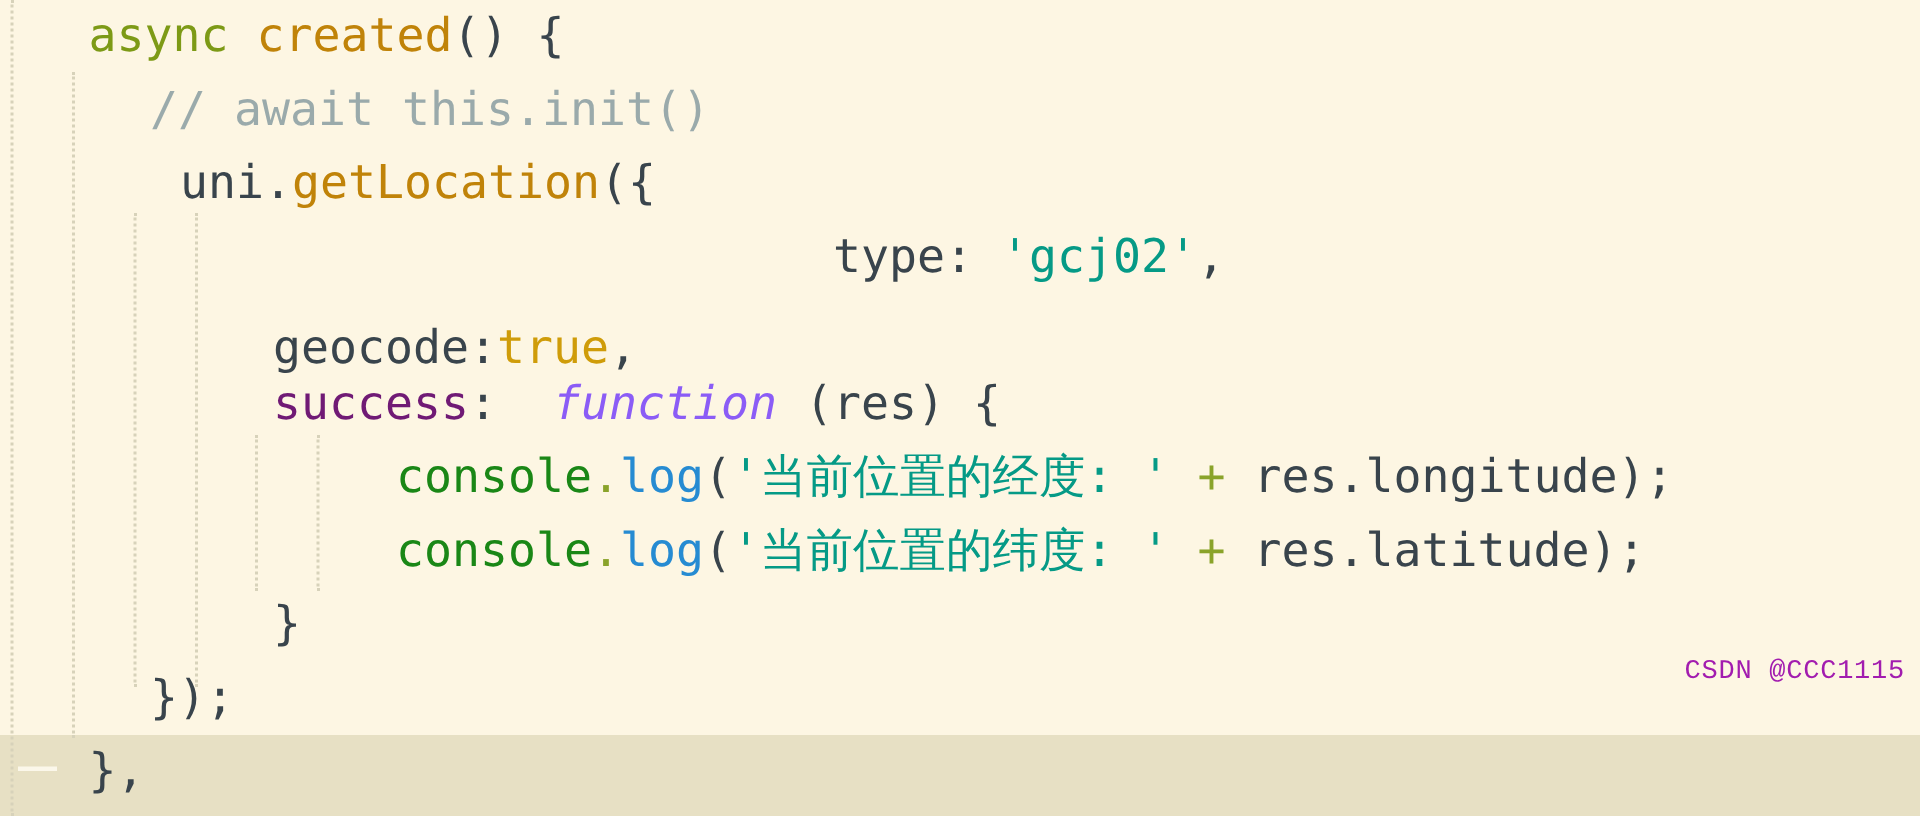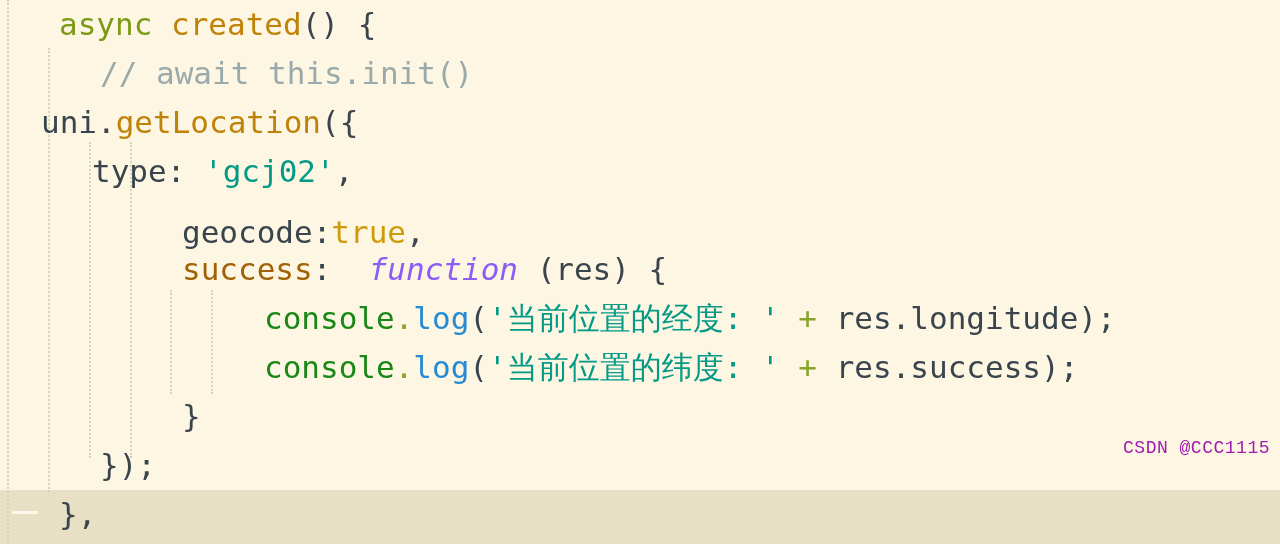--- a/index.html
+++ b/index.html
@@ -51,21 +51,21 @@
     width: 1280px;
     height: 49px;
     white-space: pre;
     line-height: 49px;
   }
 
   
   .t-plain    { color: #39444c; }
   .t-kw       { color: #7d9a16; }
   .t-fn       { color: #c08309; }
-  .t-prop     { color: #a16207; }
+  .t-prop     { color: #701a75; }
   .t-comment  { color: #9aaaab; }
   .t-string   { color: #059a86; }
   .t-bool     { color: #cf9c09; }
   .t-fnkw     { color: #8b5cf6; font-style: italic; }
   .t-obj      { color: #1a8716; }
   .t-method   { color: #268bd2; }
   .t-op       { color: #8aa32a; }
 
   
   .watermark {
@@ -91,25 +91,25 @@
       <div class="guide" style="left: 7px; top: 0px; height: 544px; border-left-color: rgb(215, 210, 186);"></div>
       <div class="guide" style="left: 48px; top: 48px; height: 444px; border-left-color: rgb(215, 210, 186);"></div>
       <div class="guide" style="left: 89px; top: 142px; height: 316px; border-left-color: rgb(215, 210, 186);"></div>
       <div class="guide" style="left: 130px; top: 142px; height: 316px; border-left-color: rgb(215, 210, 186);"></div>
       <div class="guide" style="left: 170px; top: 290px; height: 104px; border-left-color: rgb(215, 210, 186);"></div>
       <div class="guide" style="left: 211px; top: 290px; height: 104px; border-left-color: rgb(215, 210, 186);"></div>
     </div>
   <div id="code-layer">
       <div class="code-line" style="top: 0px; padding-left: 59px;"><span class="t-kw">async</span><span class="t-plain"> </span><span class="t-fn">created</span><span class="t-plain">() {</span></div>
       <div class="code-line" style="top: 49px; padding-left: 100px;"><span class="t-comment">// await this.init()</span></div>
-      <div class="code-line" style="top: 98px; padding-left: 41px;"><span class="t-plain">uni.</span><span class="t-fn">getLocation</span><span class="t-plain">({</span></div>
-      <div class="code-line" style="top: 147px; padding-left: 92px;"><span class="t-plain">type: </span><span class="t-string">'gcj02'</span><span class="t-plain">,</span></div>
+      <div class="code-line" style="top: 98px; padding-left: 120px;"><span class="t-plain">uni.</span><span class="t-fn">getLocation</span><span class="t-plain">({</span></div>
+      <div class="code-line" style="top: 147px; padding-left: 92px; text-align: center;"><span class="t-plain">type: </span><span class="t-string">'gcj02'</span><span class="t-plain">,</span></div>
       <div class="code-line" style="top: 196px; padding-left: 182px; margin-top: 12px;"><span class="t-plain">geocode:</span><span class="t-bool">true</span><span class="t-plain">,</span></div>
       <div class="code-line" style="top: 245px; padding-left: 182px;"><span class="t-prop">success</span><span class="t-plain">:  </span><span class="t-fnkw">function</span><span class="t-plain"> (res) {</span></div>
       <div class="code-line" style="top: 294px; padding-left: 264px;"><span class="t-obj">console</span><span class="t-op">.</span><span class="t-method">log</span><span class="t-plain">(</span><span class="t-string">'当前位置的经度: '</span><span class="t-plain"> </span><span class="t-op">+</span><span class="t-plain"> res.longitude);</span></div>
-      <div class="code-line" style="top: 343px; padding-left: 264px;"><span class="t-obj">console</span><span class="t-op">.</span><span class="t-method">log</span><span class="t-plain">(</span><span class="t-string">'当前位置的纬度: '</span><span class="t-plain"> </span><span class="t-op">+</span><span class="t-plain"> res.success);</span></div>
+      <div class="code-line" style="top: 343px; padding-left: 264px;"><span class="t-obj">console</span><span class="t-op">.</span><span class="t-method">log</span><span class="t-plain">(</span><span class="t-string">'当前位置的纬度: '</span><span class="t-plain"> </span><span class="t-op">+</span><span class="t-plain"> res.latitude);</span></div>
       <div class="code-line" style="top: 392px; padding-left: 182px;"><span class="t-plain">}</span></div>
       <div class="code-line" style="top: 441px; padding-left: 100px;"><span class="t-plain">});</span></div>
       <div class="code-line" style="top: 490px; padding-left: 59px;"><span class="t-plain">},</span></div>
     </div>
 
   <div class="watermark">CSDN @CCC1115</div>
 </div>
 
 </body></html>

